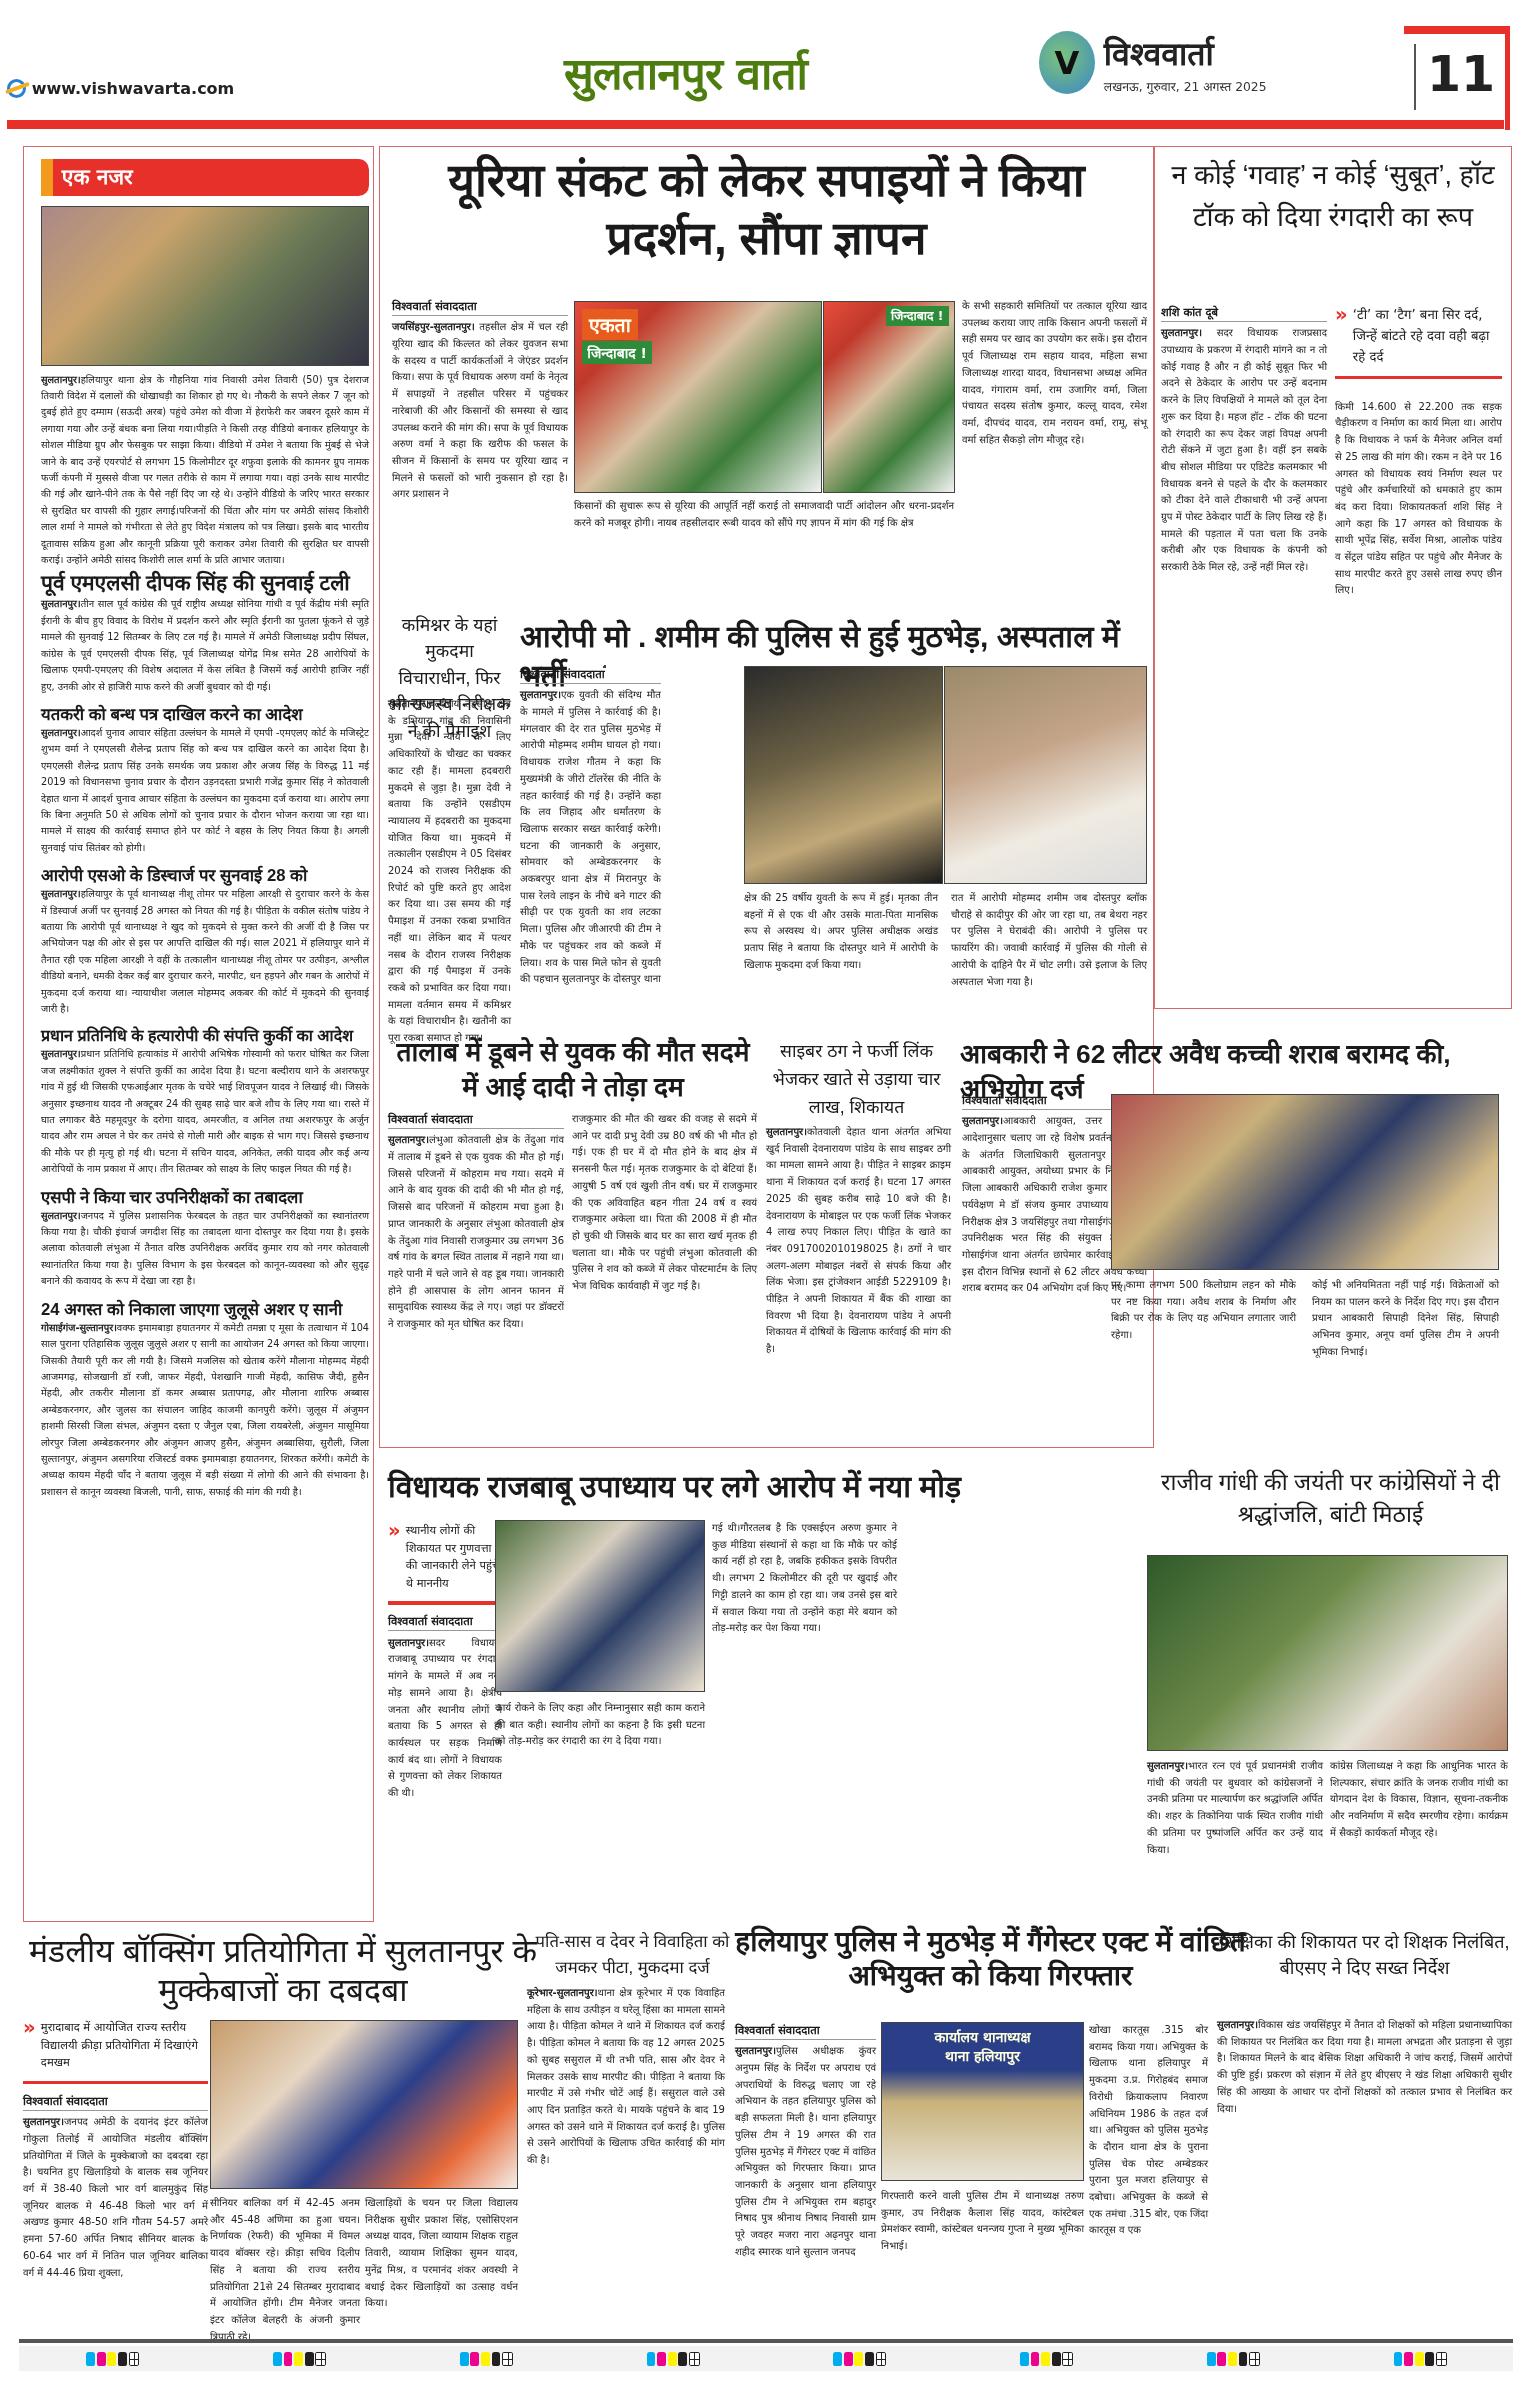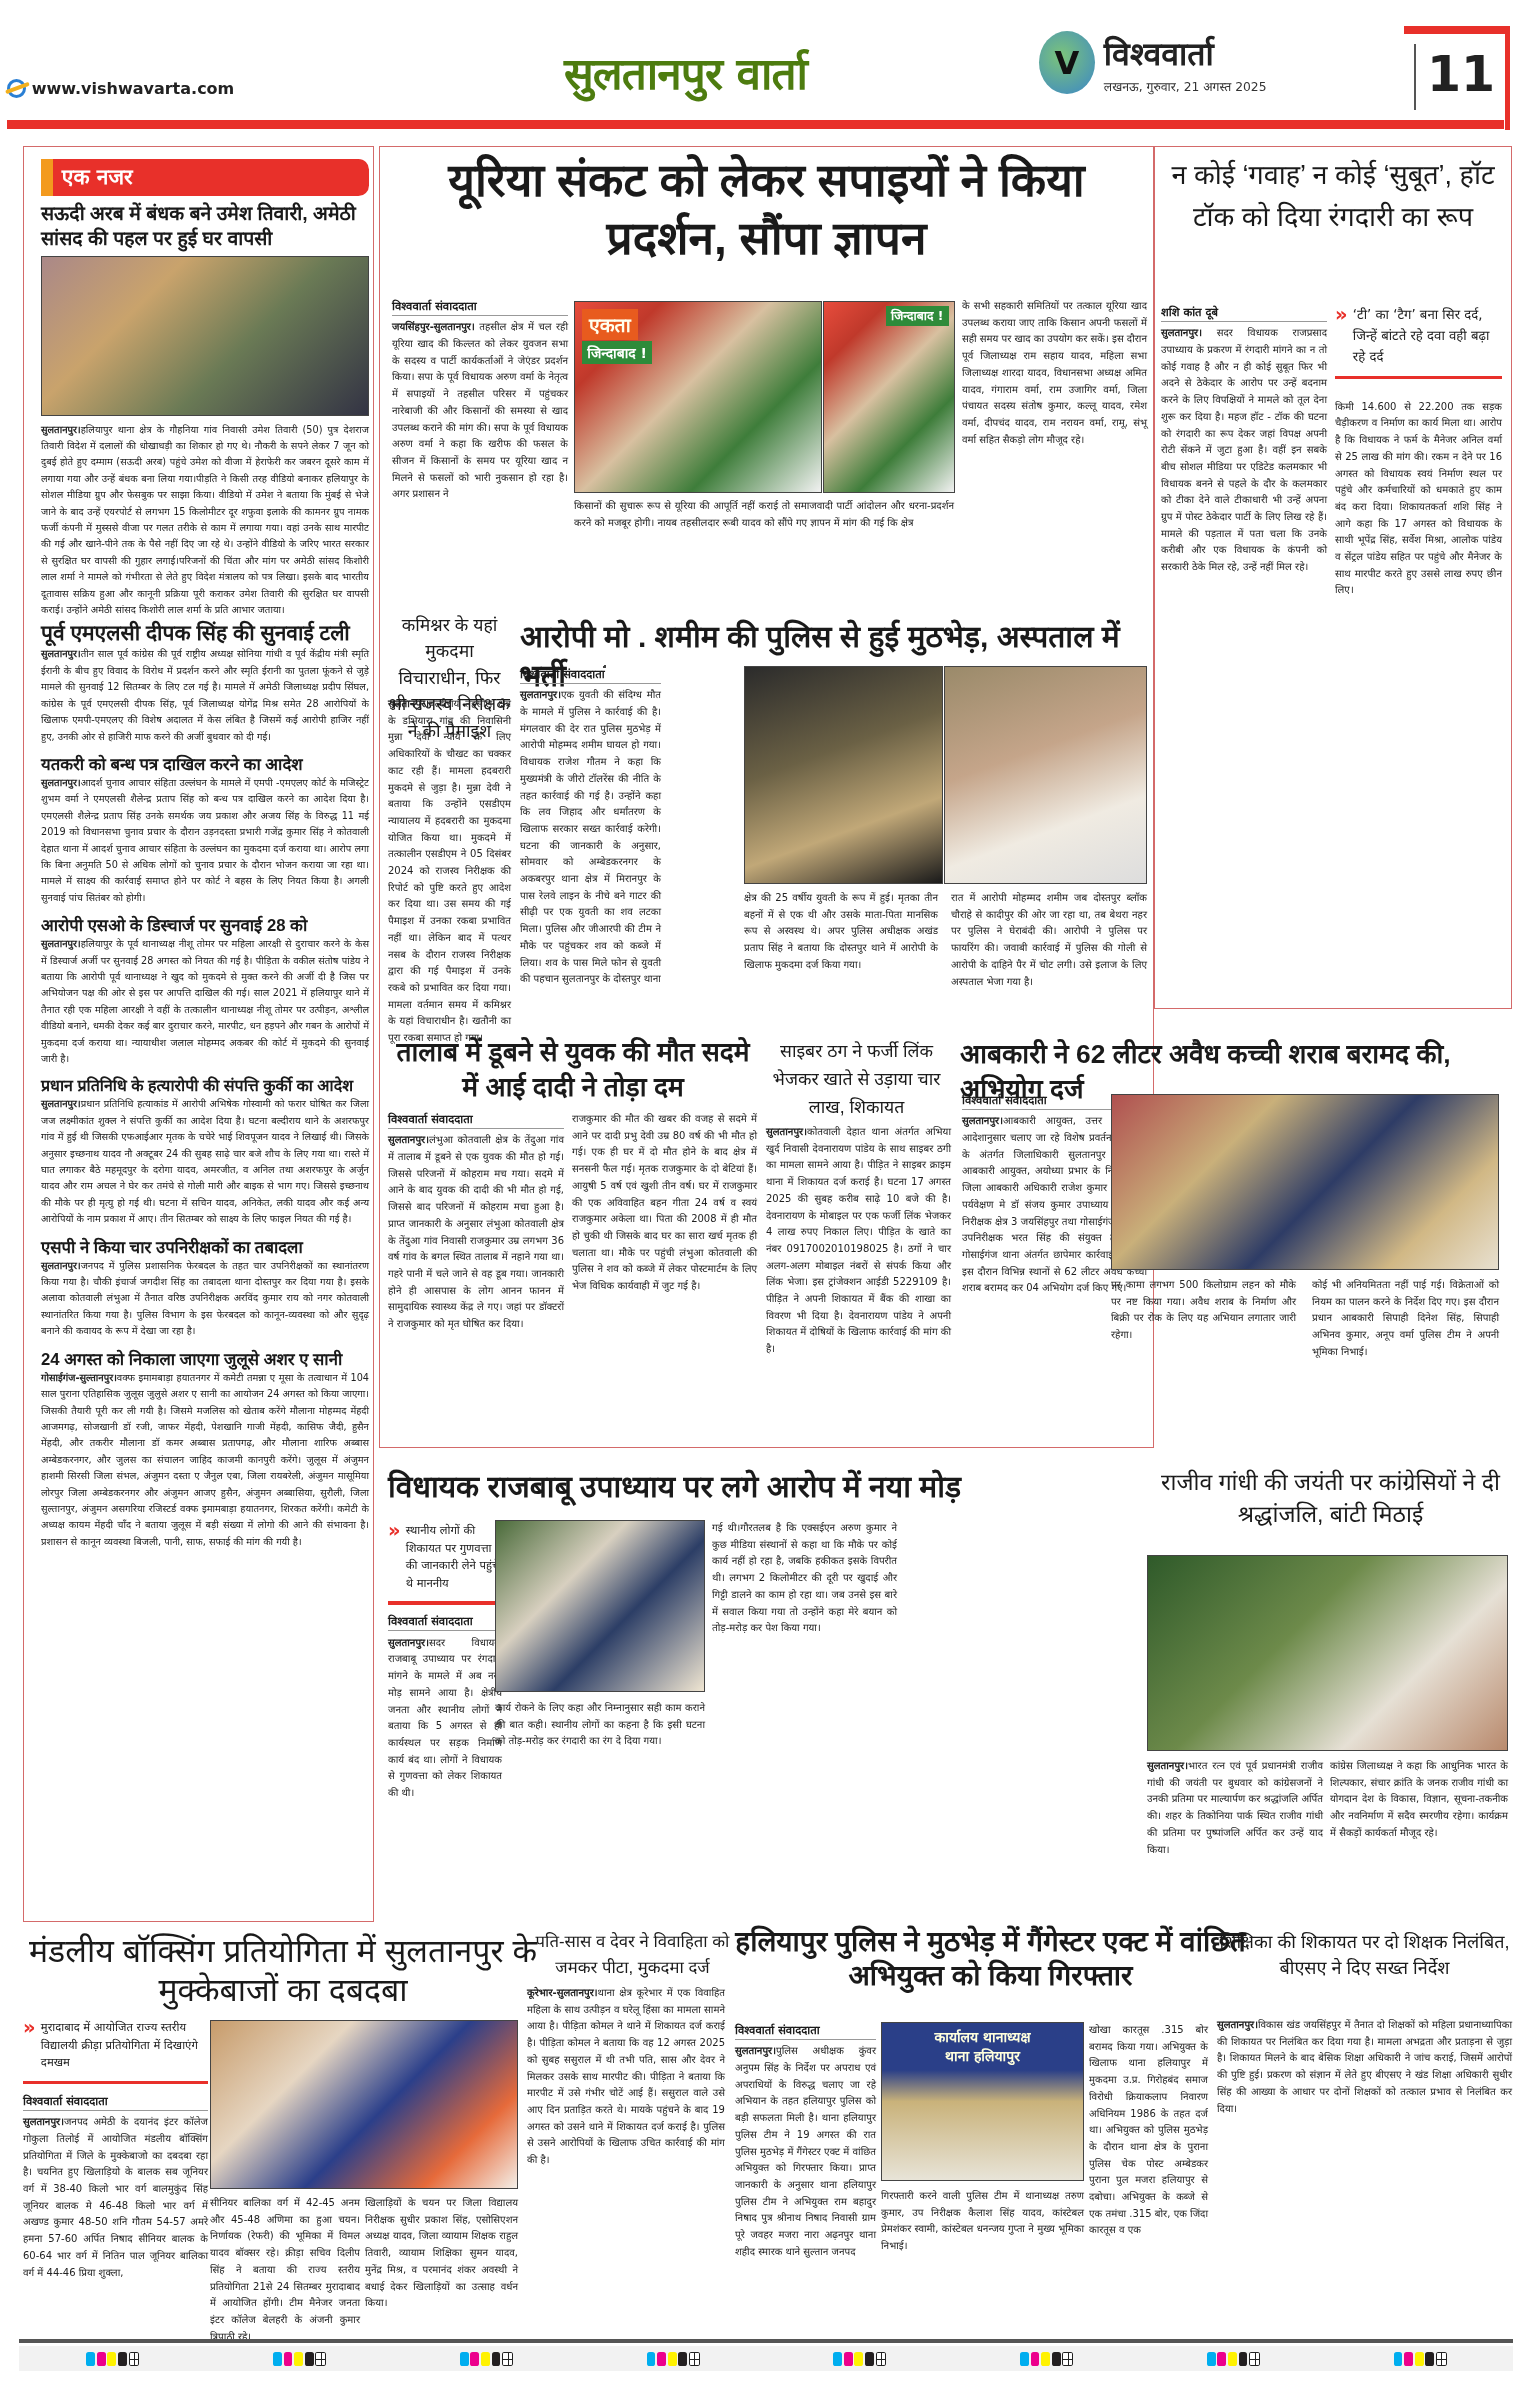--- a/index.html
+++ b/index.html
@@ -56,21 +56,20 @@
 </div>
 <div class="abs pagenum-box"></div>
 <div class="abs pagenum-sep"></div>
 <div class="abs pagenum">11</div>
 <div class="abs red-bar"></div>
 
 <div class="abs frame" style="left:23px; top:146px; width:351px; height:1776px;"></div>
 <div class="abs ek-najar">एक नजर</div>
 
 <div class="abs" style="left:41px; top:201px; width:328px;">
-  <div class="hl" style="font-size:19.4px; line-height:25px;">सऊदी अरब में बंधक बने उमेश तिवारी, अमेठी सांसद की पहल पर हुई घर वापसी</div>
   <div class="photo" style="height:160px; margin:5.3px 0;"></div>
   <div class="col-text" style="font-size:9.7px; line-height:16.4px;"><b>सुलतानपुर।</b><span>हलियापुर थाना क्षेत्र के गौहनिया गांव निवासी उमेश तिवारी (50) पुत्र देशराज तिवारी विदेश में दलालों की धोखाधड़ी का शिकार हो गए थे। नौकरी के सपने लेकर 7 जून को दुबई होते हुए दम्माम (सऊदी अरब) पहुंचे उमेश को वीजा में हेराफेरी कर जबरन दूसरे काम में लगाया गया और उन्हें बंधक बना लिया गया।पीड़ति ने किसी तरह वीडियो बनाकर हलियापुर के सोशल मीडिया ग्रुप और फेसबुक पर साझा किया। वीडियो में उमेश ने बताया कि मुंबई से भेजे जाने के बाद उन्हें एयरपोर्ट से लगभग 15 किलोमीटर दूर शफुवा इलाके की कामनर ग्रुप नामक फर्जी कंपनी में मुस्ससे वीजा पर गलत तरीके से काम में लगाया गया। वहां उनके साथ मारपीट की गई और खाने-पीने तक के पैसे नहीं दिए जा रहे थे। उन्होंने वीडियो के जरिए भारत सरकार से सुरक्षित घर वापसी की गुहार लगाई।परिजनों की चिंता और मांग पर अमेठी सांसद किशोरी लाल शर्मा ने मामले को गंभीरता से लेते हुए विदेश मंत्रालय को पत्र लिखा। इसके बाद भारतीय दूतावास सक्रिय हुआ और कानूनी प्रक्रिया पूरी कराकर उमेश तिवारी की सुरक्षित घर वापसी कराई। उन्होंने अमेठी सांसद किशोरी लाल शर्मा के प्रति आभार जताया।</span></div>
 
   <div class="hl" style="font-size:21px; ">पूर्व एमएलसी दीपक सिंह की सुनवाई टली</div>
   <div class="col-text" style="font-size:9.7px; line-height:16.4px;"><b>सुलतानपुर।</b><span>तीन साल पूर्व कांग्रेस की पूर्व राष्ट्रीय अध्यक्ष सोनिया गांधी व पूर्व केंद्रीय मंत्री स्मृति ईरानी के बीच हुए विवाद के विरोध में प्रदर्शन करने और स्मृति ईरानी का पुतला फूंकने से जुड़े मामले की सुनवाई 12 सितम्बर के लिए टल गई है। मामले में अमेठी जिलाध्यक्ष प्रदीप सिंघल, कांग्रेस के पूर्व एमएलसी दीपक सिंह, पूर्व जिलाध्यक्ष योगेंद्र मिश्र समेत 28 आरोपियों के खिलाफ एमपी-एमएलए की विशेष अदालत में केस लंबित है जिसमें कई आरोपी हाजिर नहीं हुए, उनकी ओर से हाजिरी माफ करने की अर्जी बुधवार को दी गई।</span></div>
 
   <div class="hl" style="font-size:16.7px; margin-top:7px;">यतकरी को बन्ध पत्र दाखिल करने का आदेश</div>
   <div class="col-text" style="font-size:9.7px; line-height:16.4px;"><b>सुलतानपुर।</b><span>आदर्श चुनाव आचार संहिता उल्लंघन के मामले में एमपी -एमएलए कोर्ट के मजिस्ट्रेट शुभम वर्मा ने एमएलसी शैलेन्द्र प्रताप सिंह को बन्ध पत्र दाखिल करने का आदेश दिया है। एमएलसी शैलेन्द्र प्रताप सिंह उनके समर्थक जय प्रकाश और अजय सिंह के विरुद्ध 11 मई 2019 को विधानसभा चुनाव प्रचार के दौरान उड़नदस्ता प्रभारी गजेंद्र कुमार सिंह ने कोतवाली देहात थाना में आदर्श चुनाव आचार संहिता के उल्लंघन का मुकदमा दर्ज कराया था। आरोप लगा कि बिना अनुमति 50 से अधिक लोगों को चुनाव प्रचार के दौरान भोजन कराया जा रहा था। मामले में साक्ष्य की कार्रवाई समाप्त होने पर कोर्ट ने बहस के लिए नियत किया है। अगली सुनवाई पांच सितंबर को होगी।</span></div>
 
   <div class="hl" style="font-size:16.7px; margin-top:7px;">आरोपी एसओ के डिस्चार्ज पर सुनवाई 28 को</div>

